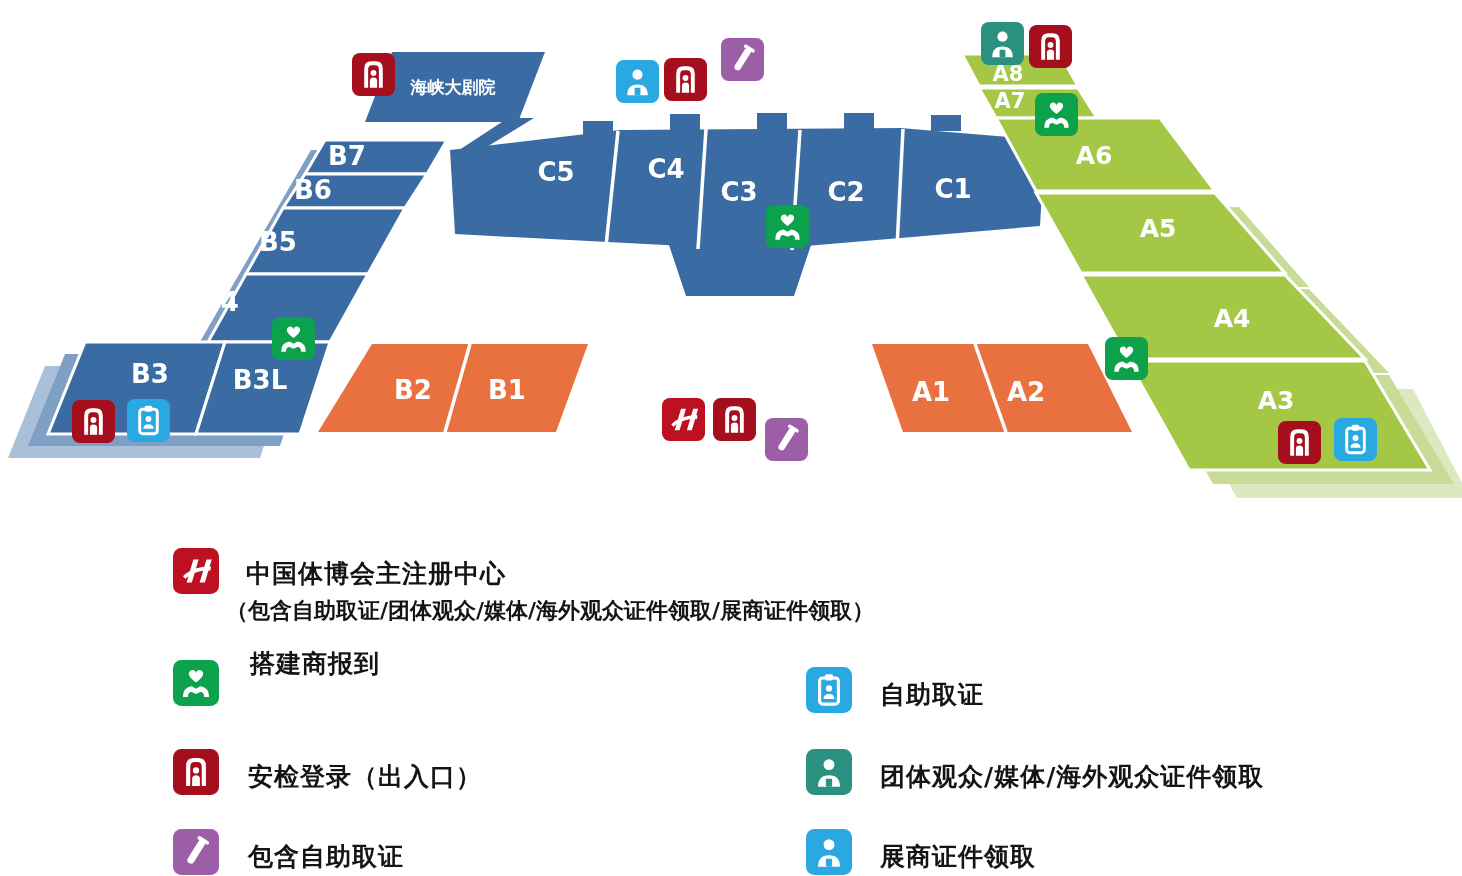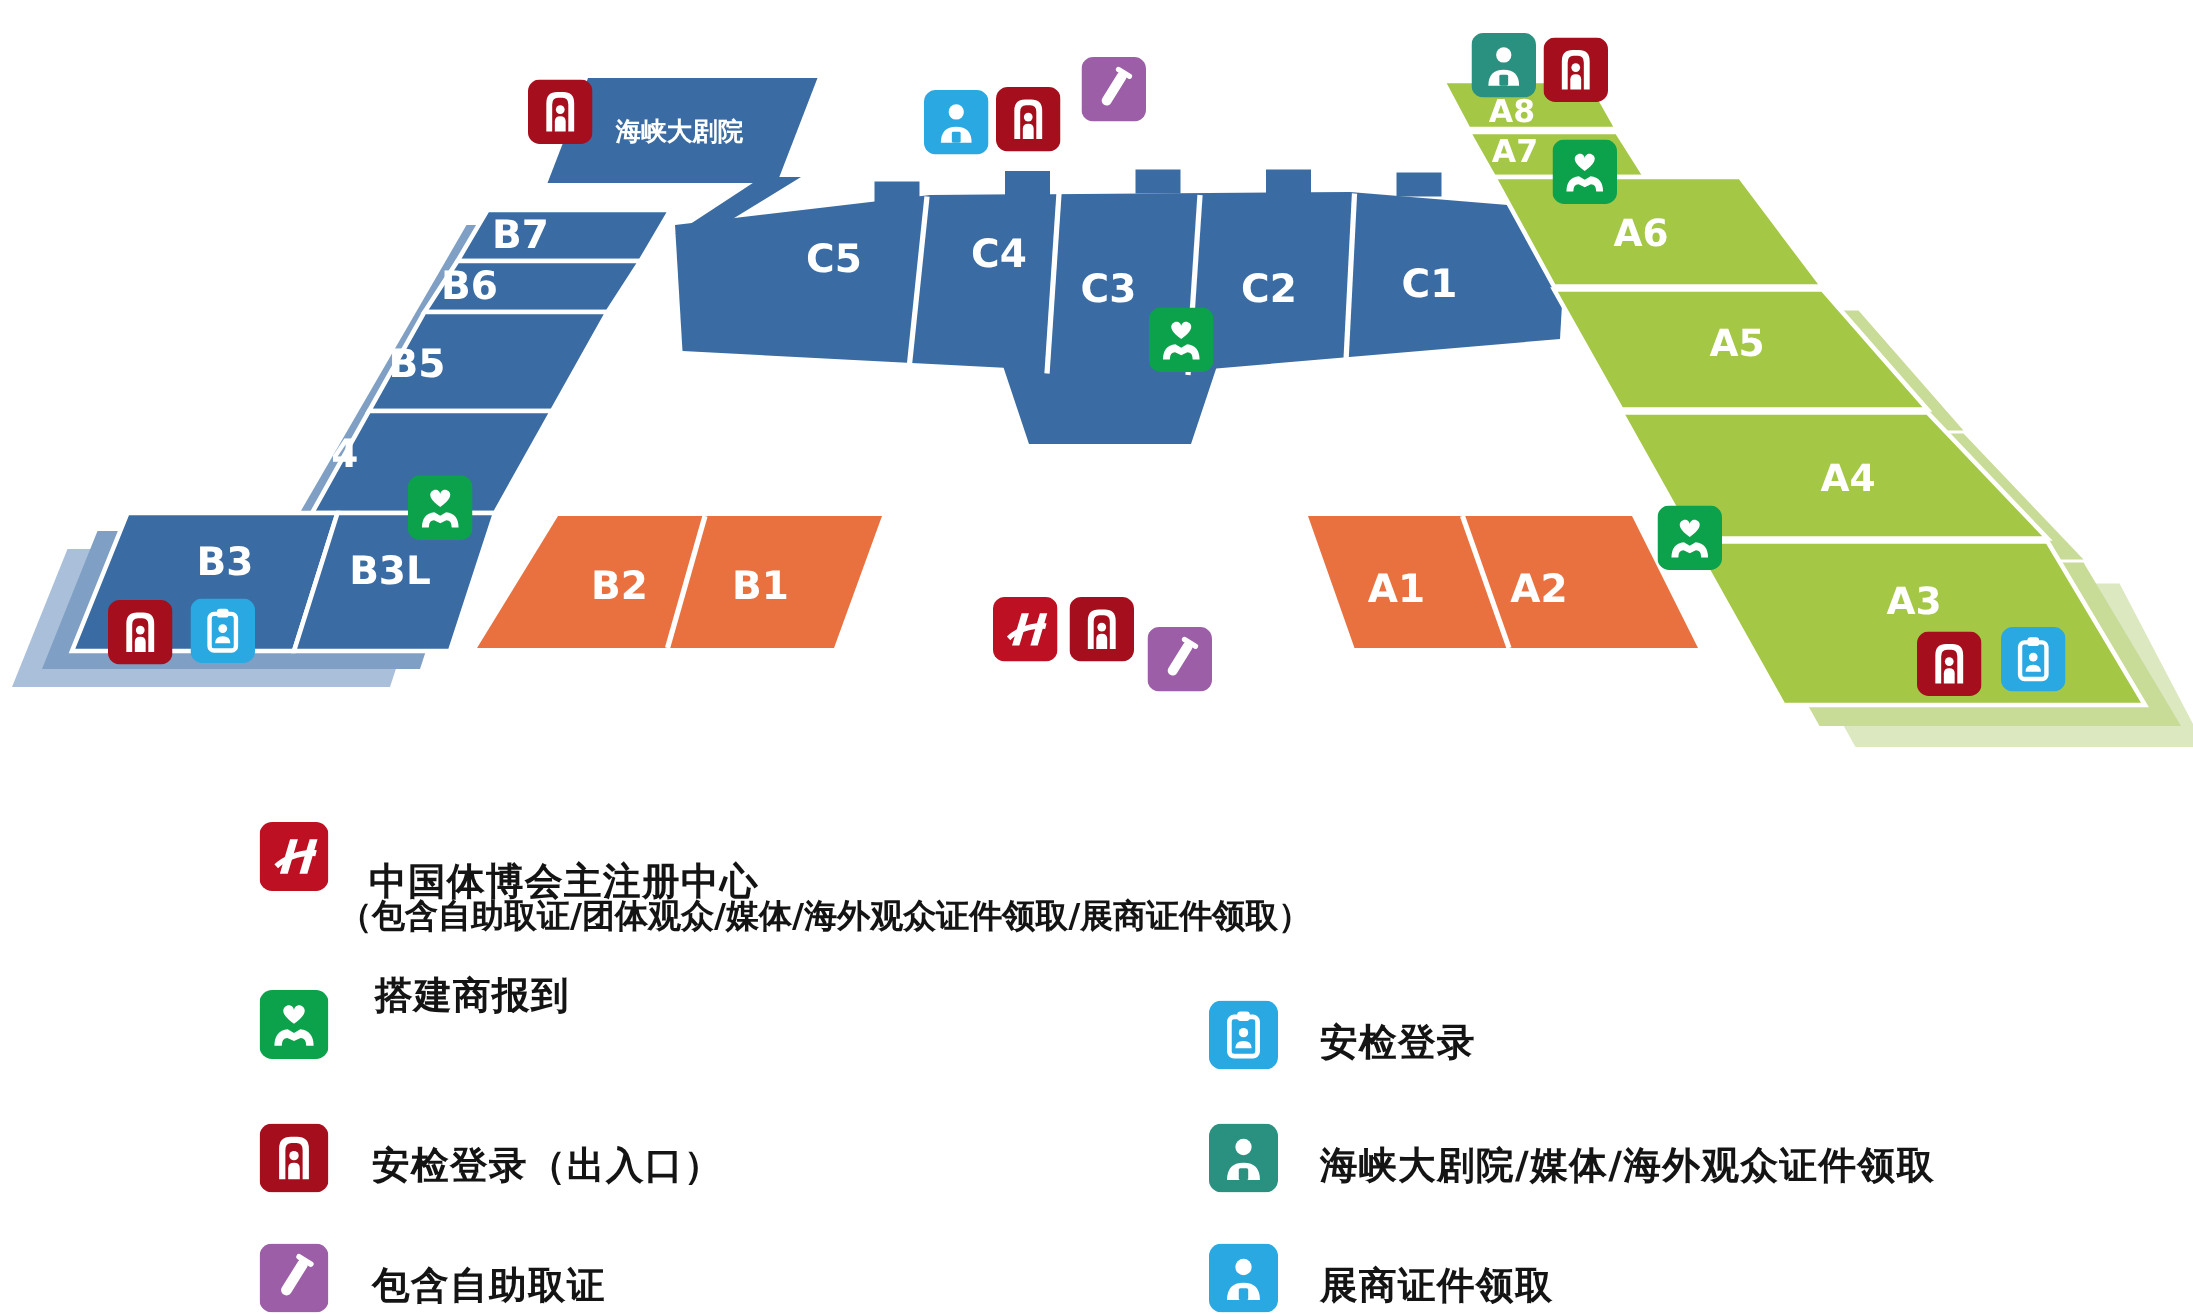--- a/index.html
+++ b/index.html
@@ -150,47 +150,47 @@
     <use href="#ic-security" x="713" y="398" width="43" height="43"></use>
     <use href="#ic-tube" x="765" y="418" width="43" height="43"></use>
     <use href="#ic-security" x="1278" y="421" width="43" height="43"></use>
     <use href="#ic-badge" x="1334" y="418" width="43" height="43"></use>
   </svg>
 
   <div>
     <svg class="lg-icon" style="left:173px; top:548px">
         <use href="#ic-hlogo" width="46" height="46"></use>
       </svg>
-    <div class="abs lg-title" style="left:246px; top:571px">中国体博会主注册中心</div>
+    <div class="abs lg-title" style="left:246px; top:557px">中国体博会主注册中心</div>
     <div class="abs lg-sub" style="left:226px; top:596px">（包含自助取证/团体观众/媒体/海外观众证件领取/展商证件领取）</div>
 
     <svg class="lg-icon" style="left:173px; top:660px">
         <use href="#ic-builder" width="46" height="46"></use>
       </svg>
     <div class="abs lg-label" style="left:250px; top:647px">搭建商报到</div>
 
     <svg class="lg-icon" style="left:173px; top:749px">
         <use href="#ic-security" width="46" height="46"></use>
       </svg>
     <div class="abs lg-label" style="left:248px; top:760px">安检登录（出入口）</div>
 
     <svg class="lg-icon" style="left:173px; top:829px">
         <use href="#ic-tube" width="46" height="46"></use>
       </svg>
     <div class="abs lg-label" style="left:248px; top:840px">包含自助取证</div>
 
     <svg class="lg-icon" style="left:806px; top:667px">
         <use href="#ic-badge" width="46" height="46"></use>
       </svg>
-    <div class="abs lg-label" style="left:880px; top:678px">安检登录</div>
+    <div class="abs lg-label" style="left:880px; top:678px">自助取证</div>
 
     <svg class="lg-icon" style="left:806px; top:749px; color:#2a9180">
         <use href="#ic-person" width="46" height="46"></use>
       </svg>
-    <div class="abs lg-label" style="left:880px; top:760px">海峡大剧院/媒体/海外观众证件领取</div>
+    <div class="abs lg-label" style="left:880px; top:760px">团体观众/媒体/海外观众证件领取</div>
 
     <svg class="lg-icon" style="left:806px; top:829px; color:#29a8e1">
         <use href="#ic-person" width="46" height="46"></use>
       </svg>
     <div class="abs lg-label" style="left:880px; top:840px">展商证件领取</div>
   </div>
 
 </div>
 
 </body></html>

